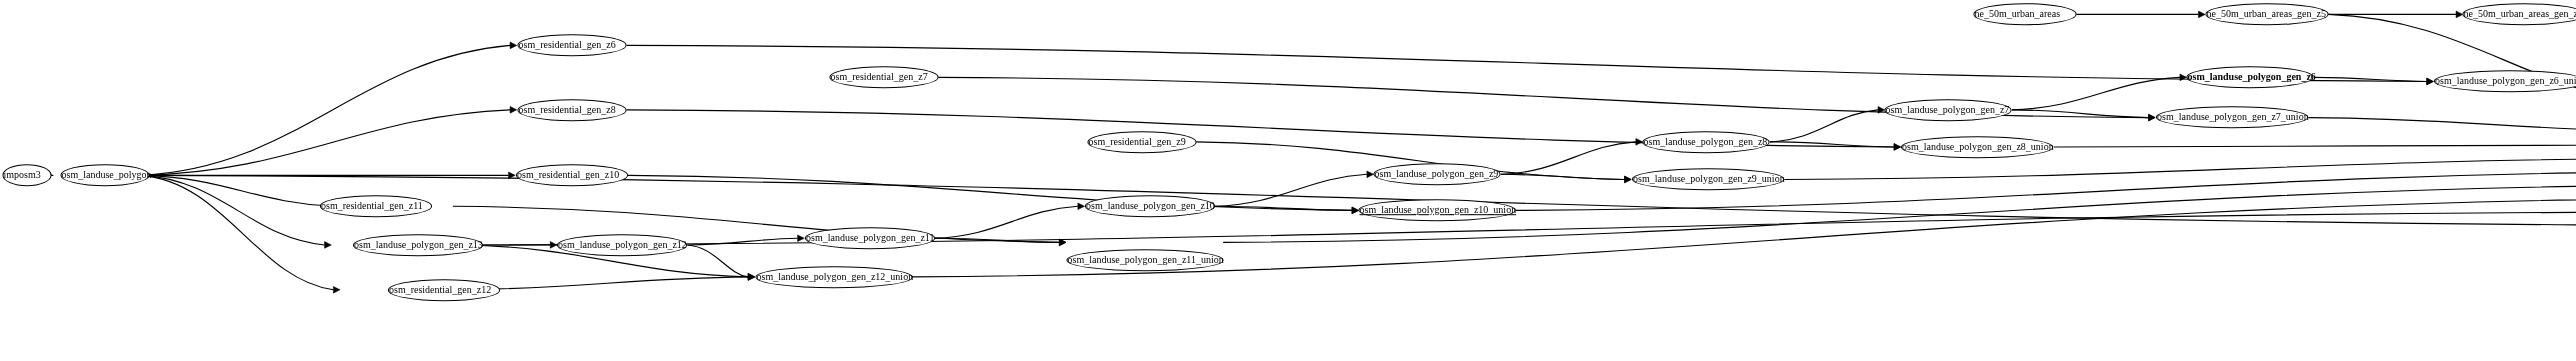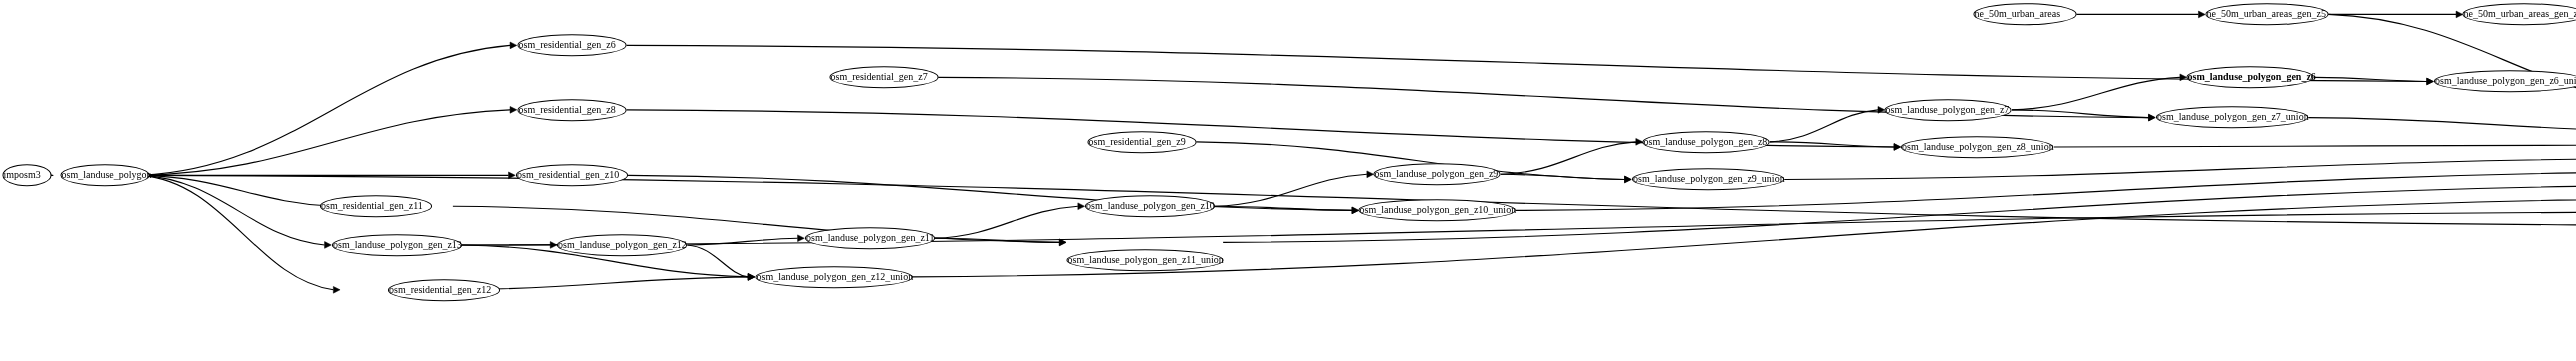--- a/index.html
+++ b/index.html
@@ -144,21 +144,21 @@
       </div>
       <div class="node" style="left: 572px; top: 175px; width: 112px; height: 21.6px;">
         <span>osm_residential_gen_z10</span>
       </div>
       <div class="node" style="left: 376px; top: 206px; width: 112px; height: 21.6px;">
         <span>osm_residential_gen_z11</span>
       </div>
       <div class="node" style="left: 397px; top: 290px; width: 112px; height: 21.6px; margin-left: 47px;">
         <span>osm_residential_gen_z12</span>
       </div>
-      <div class="node" style="left: 397px; top: 245px; width: 130px; height: 21.6px;">
+      <div class="node" style="left: 418px; top: 245px; width: 130px; height: 21.6px;">
         <span>osm_landuse_polygon_gen_z13</span>
       </div>
       <div class="node" style="left: 622px; top: 245px; width: 130px; height: 21.6px;">
         <span>osm_landuse_polygon_gen_z12</span>
       </div>
       <div class="node" style="left: 870px; top: 238px; width: 130px; height: 21.6px;">
         <span>osm_landuse_polygon_gen_z11</span>
       </div>
       <div class="node" style="left: 1150px; top: 206px; width: 130px; height: 21.6px;">
         <span>osm_landuse_polygon_gen_z10</span>
@@ -174,21 +174,21 @@
       </div>
       <div class="node" style="left: 2250px; top: 77px; width: 127px; height: 21.6px; font-weight: bold;">
         <span>osm_landuse_polygon_gen_z6</span>
       </div>
       <div class="node" style="left: 834px; top: 277px; width: 157px; height: 21.6px;">
         <span>osm_landuse_polygon_gen_z12_union</span>
       </div>
       <div class="node" style="left: 1145px; top: 260px; width: 157px; height: 21.6px;">
         <span>osm_landuse_polygon_gen_z11_union</span>
       </div>
-      <div class="node" style="left: 1437px; top: 210px; width: 157px; height: 21.6px;">
+      <div class="node" style="left: 1437px; top: 210px; width: 157px; height: 21.6px; text-decoration: underline;">
         <span>osm_landuse_polygon_gen_z10_union</span>
       </div>
       <div class="node" style="left: 1708px; top: 179px; width: 152px; height: 21.6px;">
         <span>osm_landuse_polygon_gen_z9_union</span>
       </div>
       <div class="node" style="left: 1977px; top: 147px; width: 152px; height: 21.6px;">
         <span>osm_landuse_polygon_gen_z8_union</span>
       </div>
       <div class="node" style="left: 2232px; top: 117px; width: 152px; height: 21.6px;">
         <span>osm_landuse_polygon_gen_z7_union</span>

